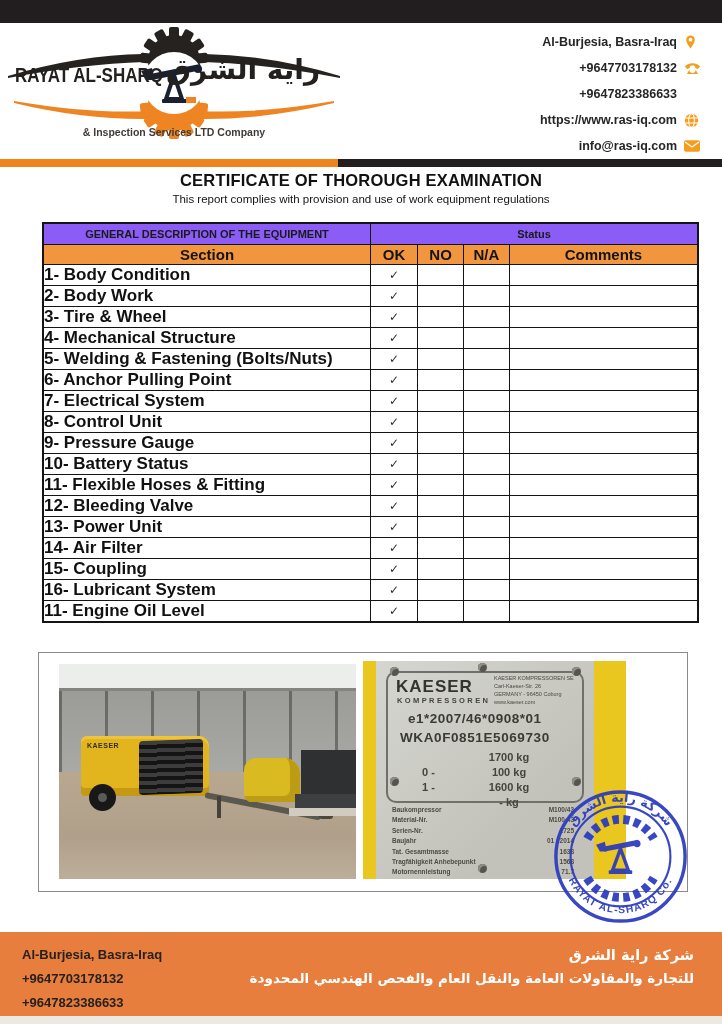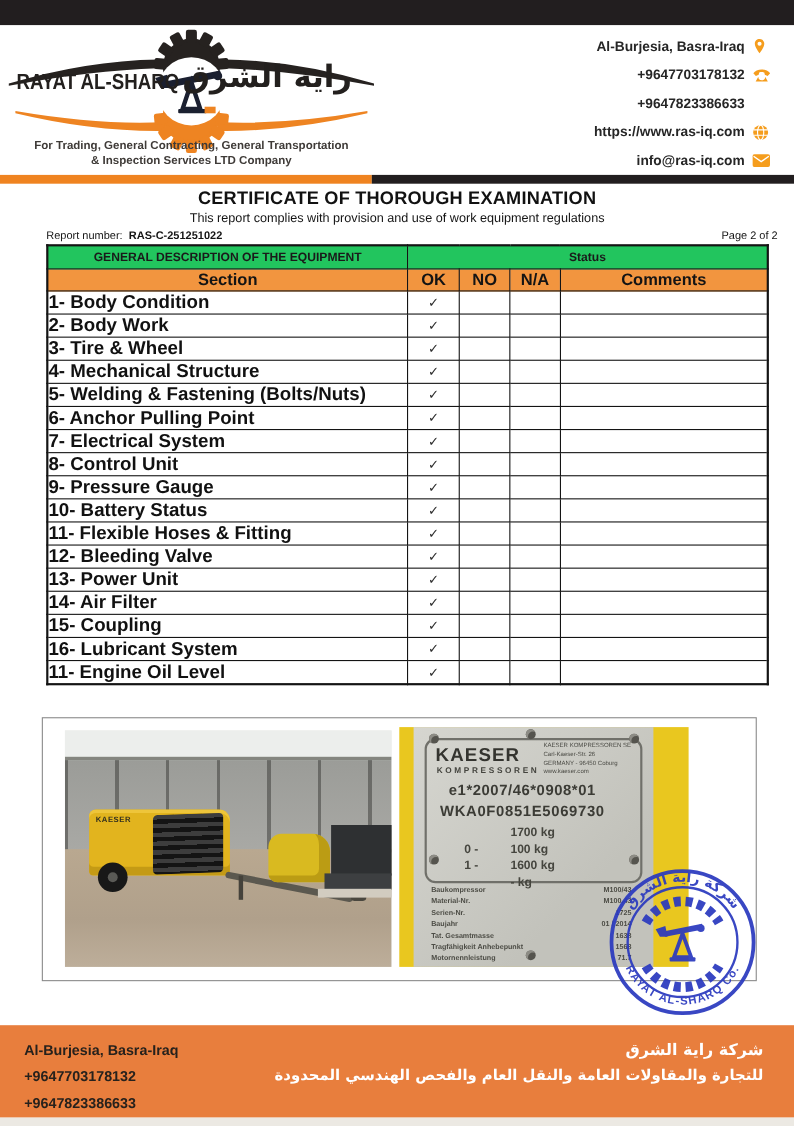--- a/index.html
+++ b/index.html
@@ -30,21 +30,21 @@
   .doc-subtitle{position:absolute;top:193px;left:0;width:722px;text-align:center;
                 font-size:11.5px;color:#141414;}
   .report-line{position:absolute;top:209px;left:42px;width:665px;display:flex;
                justify-content:space-between;font-size:10px;color:#141414;}
   .report-line b{font-weight:800;}
   
   table.checklist{position:absolute;top:222px;left:42px;width:657px;border-collapse:collapse;
                   table-layout:fixed;}
   .checklist th,.checklist td{border:1px solid #141414;padding:0;}
   .checklist{border:2px solid #141414;}
-  .gh{height:20px;font-size:11px;font-weight:800;text-align:center;background:#22c55e;}
+  .gh{height:20px;font-size:11px;font-weight:800;text-align:center;background:#8b5cf6;}
   .ch{height:19px;font-size:15px;font-weight:800;text-align:center;background:#f2953f;color:#141414;}
   .sec{height:19.3px;font-size:17px;font-weight:700;text-align:left;padding-left:8px;color:#111;}
   .chk{text-align:center;font-size:12px;color:#2d2d2d;font-family:"DejaVu Sans",sans-serif;}
   
   .photo-box{position:absolute;top:652px;left:38px;width:648px;height:238px;
              border:1px solid #8a8a8a;background:#fff;}
   .photo-left{position:absolute;left:20px;top:11px;width:297px;height:215px;overflow:hidden;background:#e9eae8;}
   .sky{position:absolute;left:0;top:0;width:100%;height:28px;background:#eceeec;}
   .wall{position:absolute;left:0;top:24px;width:100%;height:84px;
         background:linear-gradient(#9b9c98,#a9a9a5);
@@ -80,21 +80,21 @@
   .screw{position:absolute;width:9px;height:9px;border-radius:50%;background:#55544e;
          box-shadow:inset 2px 2px 0 #8d8c85;}
   .np-brand{position:absolute;left:20px;top:16px;font-size:17px;font-weight:800;color:#34342f;letter-spacing:1px;}
   .np-brand-sub{position:absolute;left:21px;top:35px;font-size:7.5px;font-weight:600;color:#44443e;letter-spacing:2.4px;}
   .np-addr{position:absolute;left:118px;top:14px;font-size:5.5px;line-height:1.45;color:#4a4a44;}
   .np-approval{position:absolute;left:32px;top:50px;font-size:13.5px;font-weight:600;color:#3b3b35;letter-spacing:.5px;}
   .np-vin{position:absolute;left:24px;top:69px;font-size:13.5px;font-weight:600;color:#3b3b35;letter-spacing:.6px;}
   .np-weights{position:absolute;left:46px;top:90px;width:132px;}
   .wt-row{display:flex;font-size:11px;font-weight:600;color:#45453e;height:15px;}
   .wt-range{width:42px;text-align:left;}
-  .wt-value{flex:1;text-align:left;}
+  .wt-value{flex:1;text-align:center;}
   .np-specs{position:absolute;left:16px;top:144px;width:182px;}
   .spec-row{display:flex;justify-content:space-between;font-size:6.5px;line-height:1.6;color:#4c4c45;font-weight:600;}
   
   .stamp{position:absolute;left:552px;top:788px;width:137px;height:137px;z-index:5;opacity:.93;}
   
   .footer{position:absolute;top:932px;left:0;width:722px;height:84px;background:#e87e3d;}
   .footer-left{position:absolute;left:22px;top:11px;font-size:13px;font-weight:700;color:#26211c;line-height:1.85;}
   .footer-right{position:absolute;right:28px;top:8px;text-align:right;color:#fff;
                 font-family:"DejaVu Sans",sans-serif;direction:rtl;}
   .footer-ar1{font-size:14.5px;font-weight:700;line-height:2.1;}
@@ -151,21 +151,20 @@
           <path d="M166,76 L174,52 L182,76 Z" fill="none" stroke="#1b2030" stroke-width="4"></path>
           <path d="M150,51 L200,41 L202,47 L152,57 Z"></path>
           <path d="M141,48 L152,45 L154,57 L146,57 Z"></path>
           <circle cx="198" cy="46" r="4"></circle>
           <rect x="186" y="74" width="10" height="6" fill="#ee8422"></rect>
         </g>
       </svg>
       <span class="brand-en">RAYAT AL-SHARQ</span>
       <span class="brand-ar">راية الشرق</span>
       <div class="tagline">
-        <div>For Trading, General Contracting, General Transportation</div>
         <div>&amp; Inspection Services LTD Company</div>
       </div>
     </div>
 
     <div class="contact-block">
       <div class="contact-row">
         <span class="contact-text">Al-Burjesia, Basra-Iraq</span>
         <span class="icon-slot">
           <svg width="13" height="16" viewBox="0 0 16 18">
               <path d="M8 1C5 1 2.7 3.3 2.7 6.3 2.7 10.2 8 17 8 17s5.3-6.8 5.3-10.7C13.3 3.3 11 1 8 1zm0 7.5a2.3 2.3 0 1 1 0-4.6 2.3 2.3 0 0 1 0 4.6z" fill="#f59d1d"></path>
@@ -208,27 +207,20 @@
   </div>
 
   <div class="split-bar">
     <div class="orange"></div>
     <div class="black"></div>
   </div>
 
   <div class="doc-title">CERTIFICATE OF THOROUGH EXAMINATION</div>
   <div class="doc-subtitle">This report complies with provision and use of work equipment regulations</div>
 
-  <div class="report-line">
-    <span>
-      <span>Report number:</span>&nbsp;
-      <b>RAS-C-251251022</b>
-    </span>
-    <span>Page 2 of 2</span>
-  </div>
 
   <table class="checklist">
     <colgroup>
       <col style="width:50%">
         <col style="width:7.2%">
         <col style="width:7%">
         <col style="width:7%">
         <col style="width:28.8%">
     </colgroup>
     <thead>

